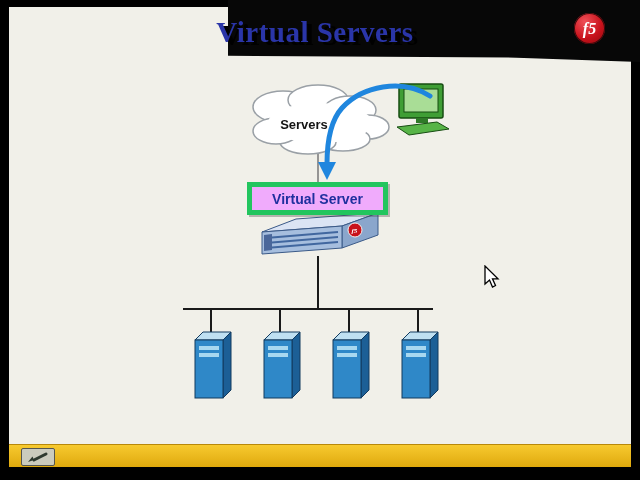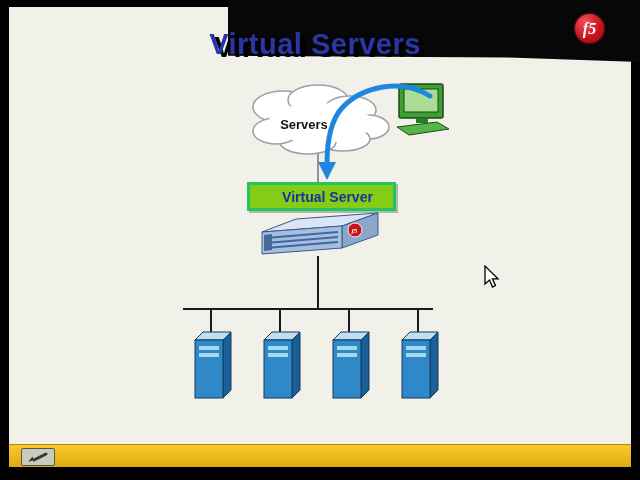--- a/index.html
+++ b/index.html
@@ -4,39 +4,39 @@
 <style>
   html,body{margin:0;padding:0;background:#000;}
   .screen{position:relative;width:640px;height:480px;background:#000;overflow:hidden;
           font-family:"Liberation Sans",sans-serif;}
   .abs{position:absolute;}
 
   .slide{left:9px;top:7px;width:622px;height:459px;background:#f1f0e9;}
   .top-band{left:228px;top:0;width:412px;height:62px;background:#070707;
             clip-path:polygon(0 0,100% 0,100% 100%,70% 93%,0 90%);}
 
-  .slide-title{left:150px;top:28px;width:330px;margin:0;text-align:center;
-               font-family:Liberation Sans, sans-serif;font-weight:bold;font-size:29px;
+  .slide-title{left:150px;top:16px;width:330px;margin:0;text-align:center;
+               font-family:Liberation Serif, serif;font-weight:bold;font-size:29px;
                color:#2a35a8;text-shadow:5px 3px 0 #000;letter-spacing:.5px;}
 
   .f5-logo{left:574px;top:13px;width:31px;height:31px;border-radius:50%;
            background:radial-gradient(circle at 35% 28%,#ef5058 0%,#c8121b 55%,#8f080e 100%);
            color:#fff;display:flex;align-items:center;justify-content:center;
            font-family:"Liberation Serif",serif;font-style:italic;font-weight:bold;font-size:16px;
            box-shadow:0 0 0 1px #3a0a0c inset;}
 
   .diagram-svg{left:0;top:0;width:640px;height:480px;}
 
   .internet-label{left:268px;top:117px;width:72px;text-align:center;
                   font-weight:bold;font-size:13px;color:#141414;}
 
-  .vs-box{left:247px;top:182px;width:131px;height:23px;background:#84cc16;
-          border:3px solid #22c55e;display:flex;align-items:center;justify-content:center;
+  .vs-box{left:247px;top:182px;width:131px;height:23px;background:#f0abfc;
+          border:5px solid #22c55e;display:flex;align-items:center;justify-content:center;
           font-weight:bold;font-size:14px;color:#1f2f9e;
-          box-shadow:2px 2px 0 rgba(70,70,70,.35);padding-left:12px;}
+          box-shadow:2px 2px 0 rgba(70,70,70,.35);}
 
   .bottom-bar{left:9px;top:444px;width:622px;height:22px;
               background:linear-gradient(#f7ca2f,#dfa90d);border-top:1px solid #b8880a;}
   .pen-tool{position:absolute;left:12px;top:3px;width:32px;height:16px;background:#cbcbbd;
             border:1px solid #55564f;border-radius:2px;display:flex;align-items:center;justify-content:center;
             cursor:pointer;}
 
   .cursor-svg{left:482px;top:265px;width:22px;height:26px;}
 
   svg text.tiny-f5{font-family:"Liberation Serif",serif;font-style:italic;font-weight:bold;

